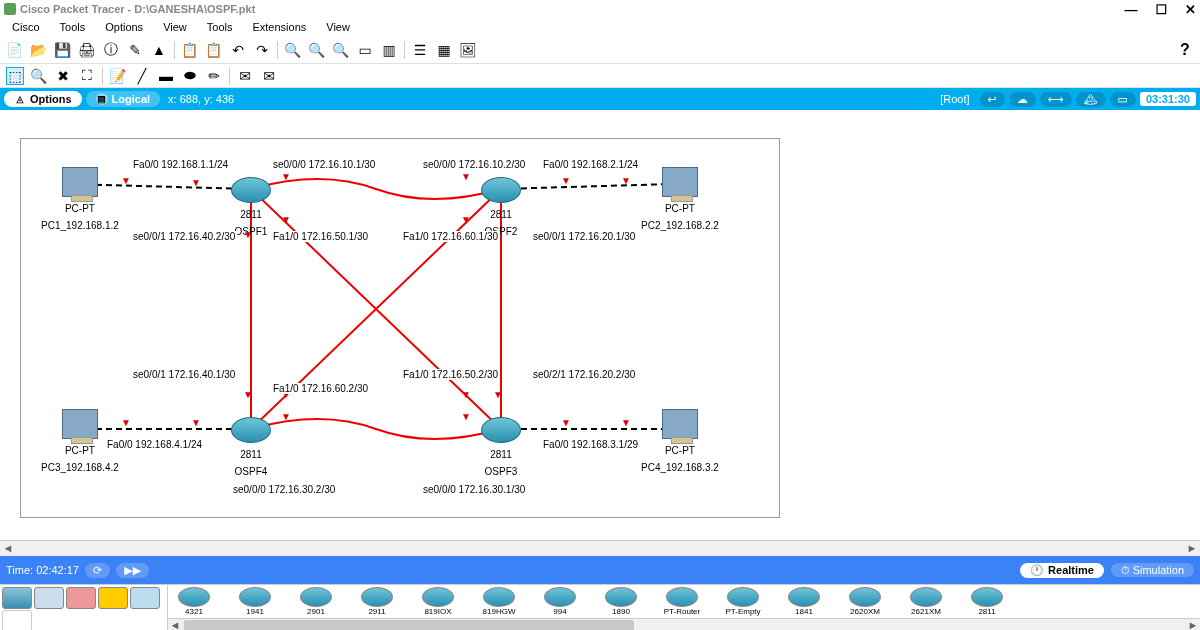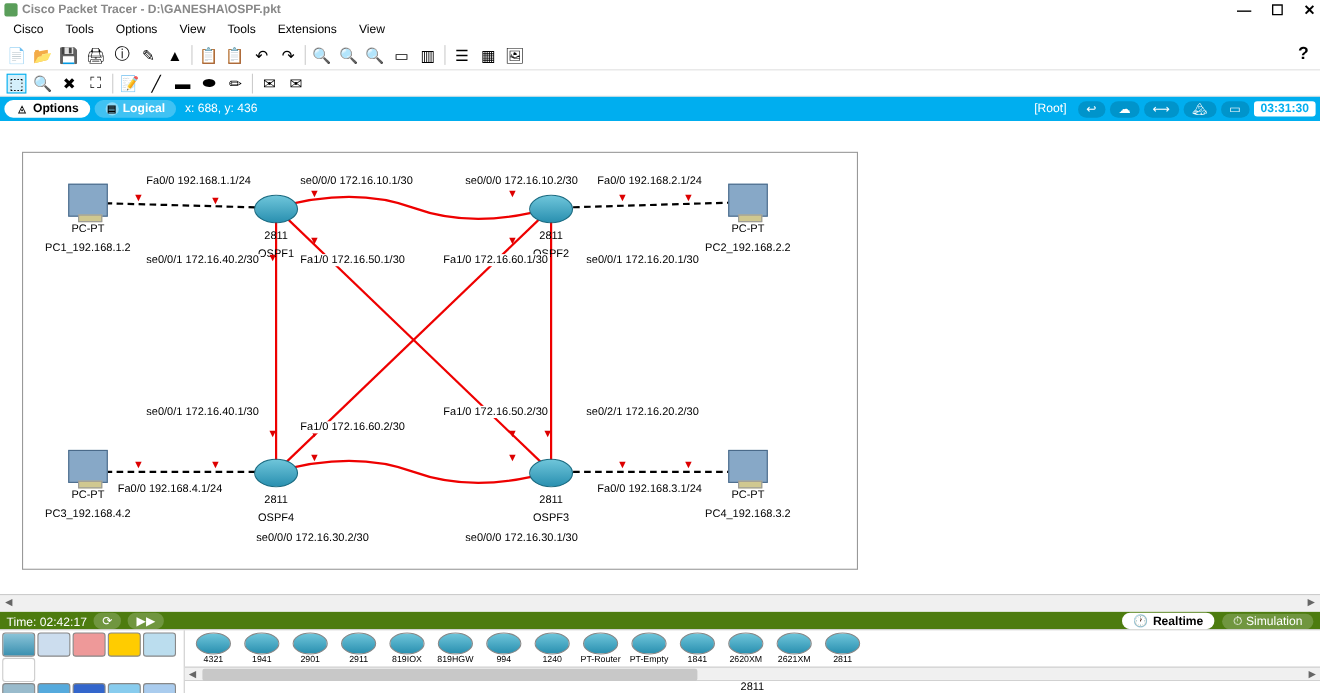--- a/index.html
+++ b/index.html
@@ -26,31 +26,31 @@
 .canvas { position: absolute; left: 20px; top: 28px; width: 760px; height: 380px; border: 1px solid #999; background: #fff; }
 .device { position: absolute; text-align: center; font-size: 10px; }
 .pc-icon { width: 36px; height: 30px; background: #87a8c7; border: 1px solid #4a6a8a; position: relative; margin: 0 auto; }
 .pc-icon::after { content: ''; position: absolute; bottom: -6px; left: 8px; width: 20px; height: 5px; background: #d0c890; border: 1px solid #999; }
 .router-icon { width: 40px; height: 26px; background: linear-gradient(#6ec5da,#2a90b0); border-radius: 50%; margin: 0 auto; border: 1px solid #1a6a80; }
 .dlabel { white-space: nowrap; margin-top: 6px; }
 .iface-label { position: absolute; font-size: 10px; background: #fff; padding: 0 2px; white-space: nowrap; z-index: 5; }
 svg.net { position: absolute; left: 0; top: 0; width: 100%; height: 100%; pointer-events: none; }
 .scrollbar-h { height: 16px; background: #f0f0f0; border-top: 1px solid #ccc; position: relative; }
 .scrollbar-h .arrow { position: absolute; top: 0; width: 16px; height: 16px; text-align: center; line-height: 14px; color: #666; }
-.timebar { height: 16px; background: #4d7c0f; display: flex; align-items: flex-end; color: #fff; padding: 0 6px; font-size: 11px; }
+.timebar { height: 28px; background: #3b82f6; display: flex; align-items: center; color: #fff; padding: 0 6px; font-size: 11px; }
 .timebar .pill { background: rgba(255,255,255,0.2); border-radius: 10px; padding: 1px 8px; margin-left: 6px; }
 .timebar .modetab { margin-left: auto; }
 .timebar .rt { background: #fff; color: #000; border-radius: 10px; padding: 1px 10px; font-weight: bold; display: inline-flex; align-items: center; gap: 4px; }
 .timebar .sim { background: rgba(255,255,255,0.2); border-radius: 10px; padding: 1px 10px; margin-left: 4px; }
 .bottom { height: 58px; display: flex; border-top: 1px solid #ccc; }
 .dev-cat { width: 168px; border-right: 1px solid #ccc; padding: 2px; }
 .dev-cat-row { display: flex; gap: 2px; margin-bottom: 1px; }
 .dev-cat-item { width: 30px; height: 22px; background: linear-gradient(#8bc4d8,#3a90b0); border: 1px solid #888; border-radius: 3px; }
 .dev-list-wrap { flex: 1; display: flex; flex-direction: column; }
-.dev-list { display: flex; gap: 4px; padding: 3px 6px; height: 36px; align-items: center; overflow: hidden; }
+.dev-list { display: flex; gap: 21px; padding: 3px 6px; height: 36px; align-items: center; overflow: hidden; }
 .dev-item { width: 40px; text-align: center; font-size: 8px; }
 .dev-item .di { width: 32px; height: 20px; background: linear-gradient(#6ec5da,#2a90b0); border-radius: 50%; margin: 0 auto; border: 1px solid #888; }
 .dev-scroll { height: 14px; background: #f0f0f0; border-top: 1px solid #ccc; position: relative; }
 .dev-scroll .thumb { position: absolute; left: 16px; top: 1px; width: 450px; height: 11px; background: #c8c8c8; border-radius: 2px; }
 .dev-scroll .arrow { position: absolute; top: 0; width: 14px; height: 14px; text-align: center; color: #666; line-height: 12px; }
 .dev-label { text-align: center; font-size: 10px; border-top: 1px solid #ccc; }
 .tri { color: #d00; font-size: 10px; position: absolute; z-index: 4; }
 </style>
 </head>
 <body>
@@ -225,21 +225,21 @@
     <div class="iface-label" style="left:520px;top:20px">Fa0/0 192.168.2.1/24</div>
     <div class="iface-label" style="left:110px;top:92px">se0/0/1 172.16.40.2/30</div>
     <div class="iface-label" style="left:250px;top:92px">Fa1/0 172.16.50.1/30</div>
     <div class="iface-label" style="left:380px;top:92px">Fa1/0 172.16.60.1/30</div>
     <div class="iface-label" style="left:510px;top:92px">se0/0/1 172.16.20.1/30</div>
     <div class="iface-label" style="left:110px;top:230px">se0/0/1 172.16.40.1/30</div>
     <div class="iface-label" style="left:250px;top:244px">Fa1/0 172.16.60.2/30</div>
     <div class="iface-label" style="left:380px;top:230px">Fa1/0 172.16.50.2/30</div>
     <div class="iface-label" style="left:510px;top:230px">se0/2/1 172.16.20.2/30</div>
     <div class="iface-label" style="left:84px;top:300px">Fa0/0 192.168.4.1/24</div>
-    <div class="iface-label" style="left:520px;top:300px">Fa0/0 192.168.3.1/24</div>
+    <div class="iface-label" style="left:520px;top:300px">Fa0/0 192.168.3.1/29</div>
     <div class="iface-label" style="left:210px;top:345px">se0/0/0 172.16.30.2/30</div>
     <div class="iface-label" style="left:400px;top:345px">se0/0/0 172.16.30.1/30</div>
   </div>
 </div>
 
 <div class="scrollbar-h">
   <span class="arrow" style="left:0">◄</span>
   <span class="arrow" style="right:0">►</span>
 </div>
 
@@ -298,21 +298,21 @@
         <div class="dev-item">
           <div class="di"></div>
           <div>819HGW</div>
         </div>
         <div class="dev-item">
           <div class="di"></div>
           <div>994</div>
         </div>
         <div class="dev-item">
           <div class="di"></div>
-          <div>1240</div>
+          <div>1890</div>
         </div>
         <div class="dev-item">
           <div class="di"></div>
           <div>PT-Router</div>
         </div>
         <div class="dev-item">
           <div class="di"></div>
           <div>PT-Empty</div>
         </div>
         <div class="dev-item">

